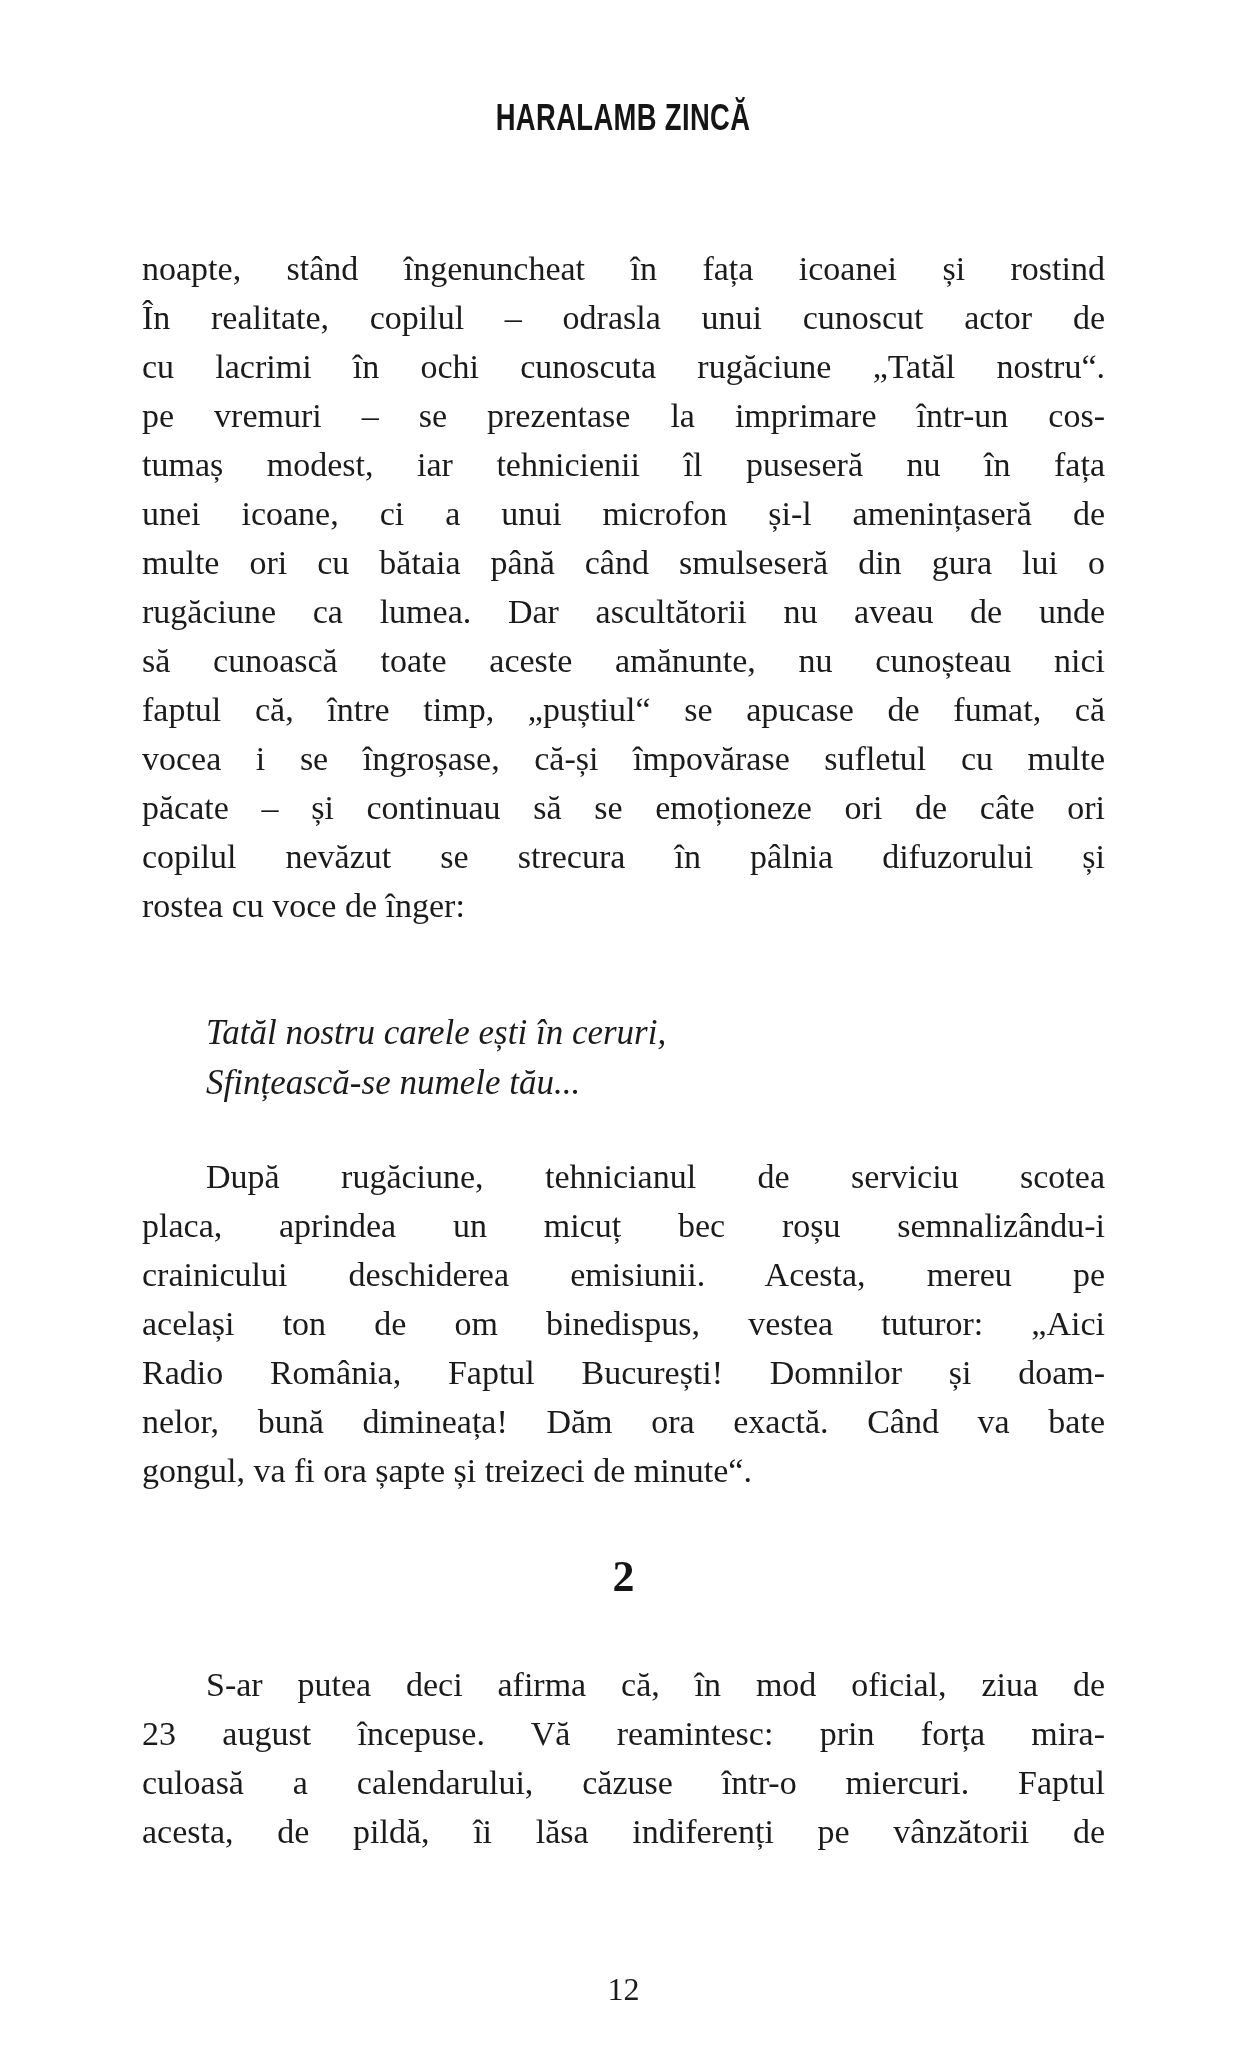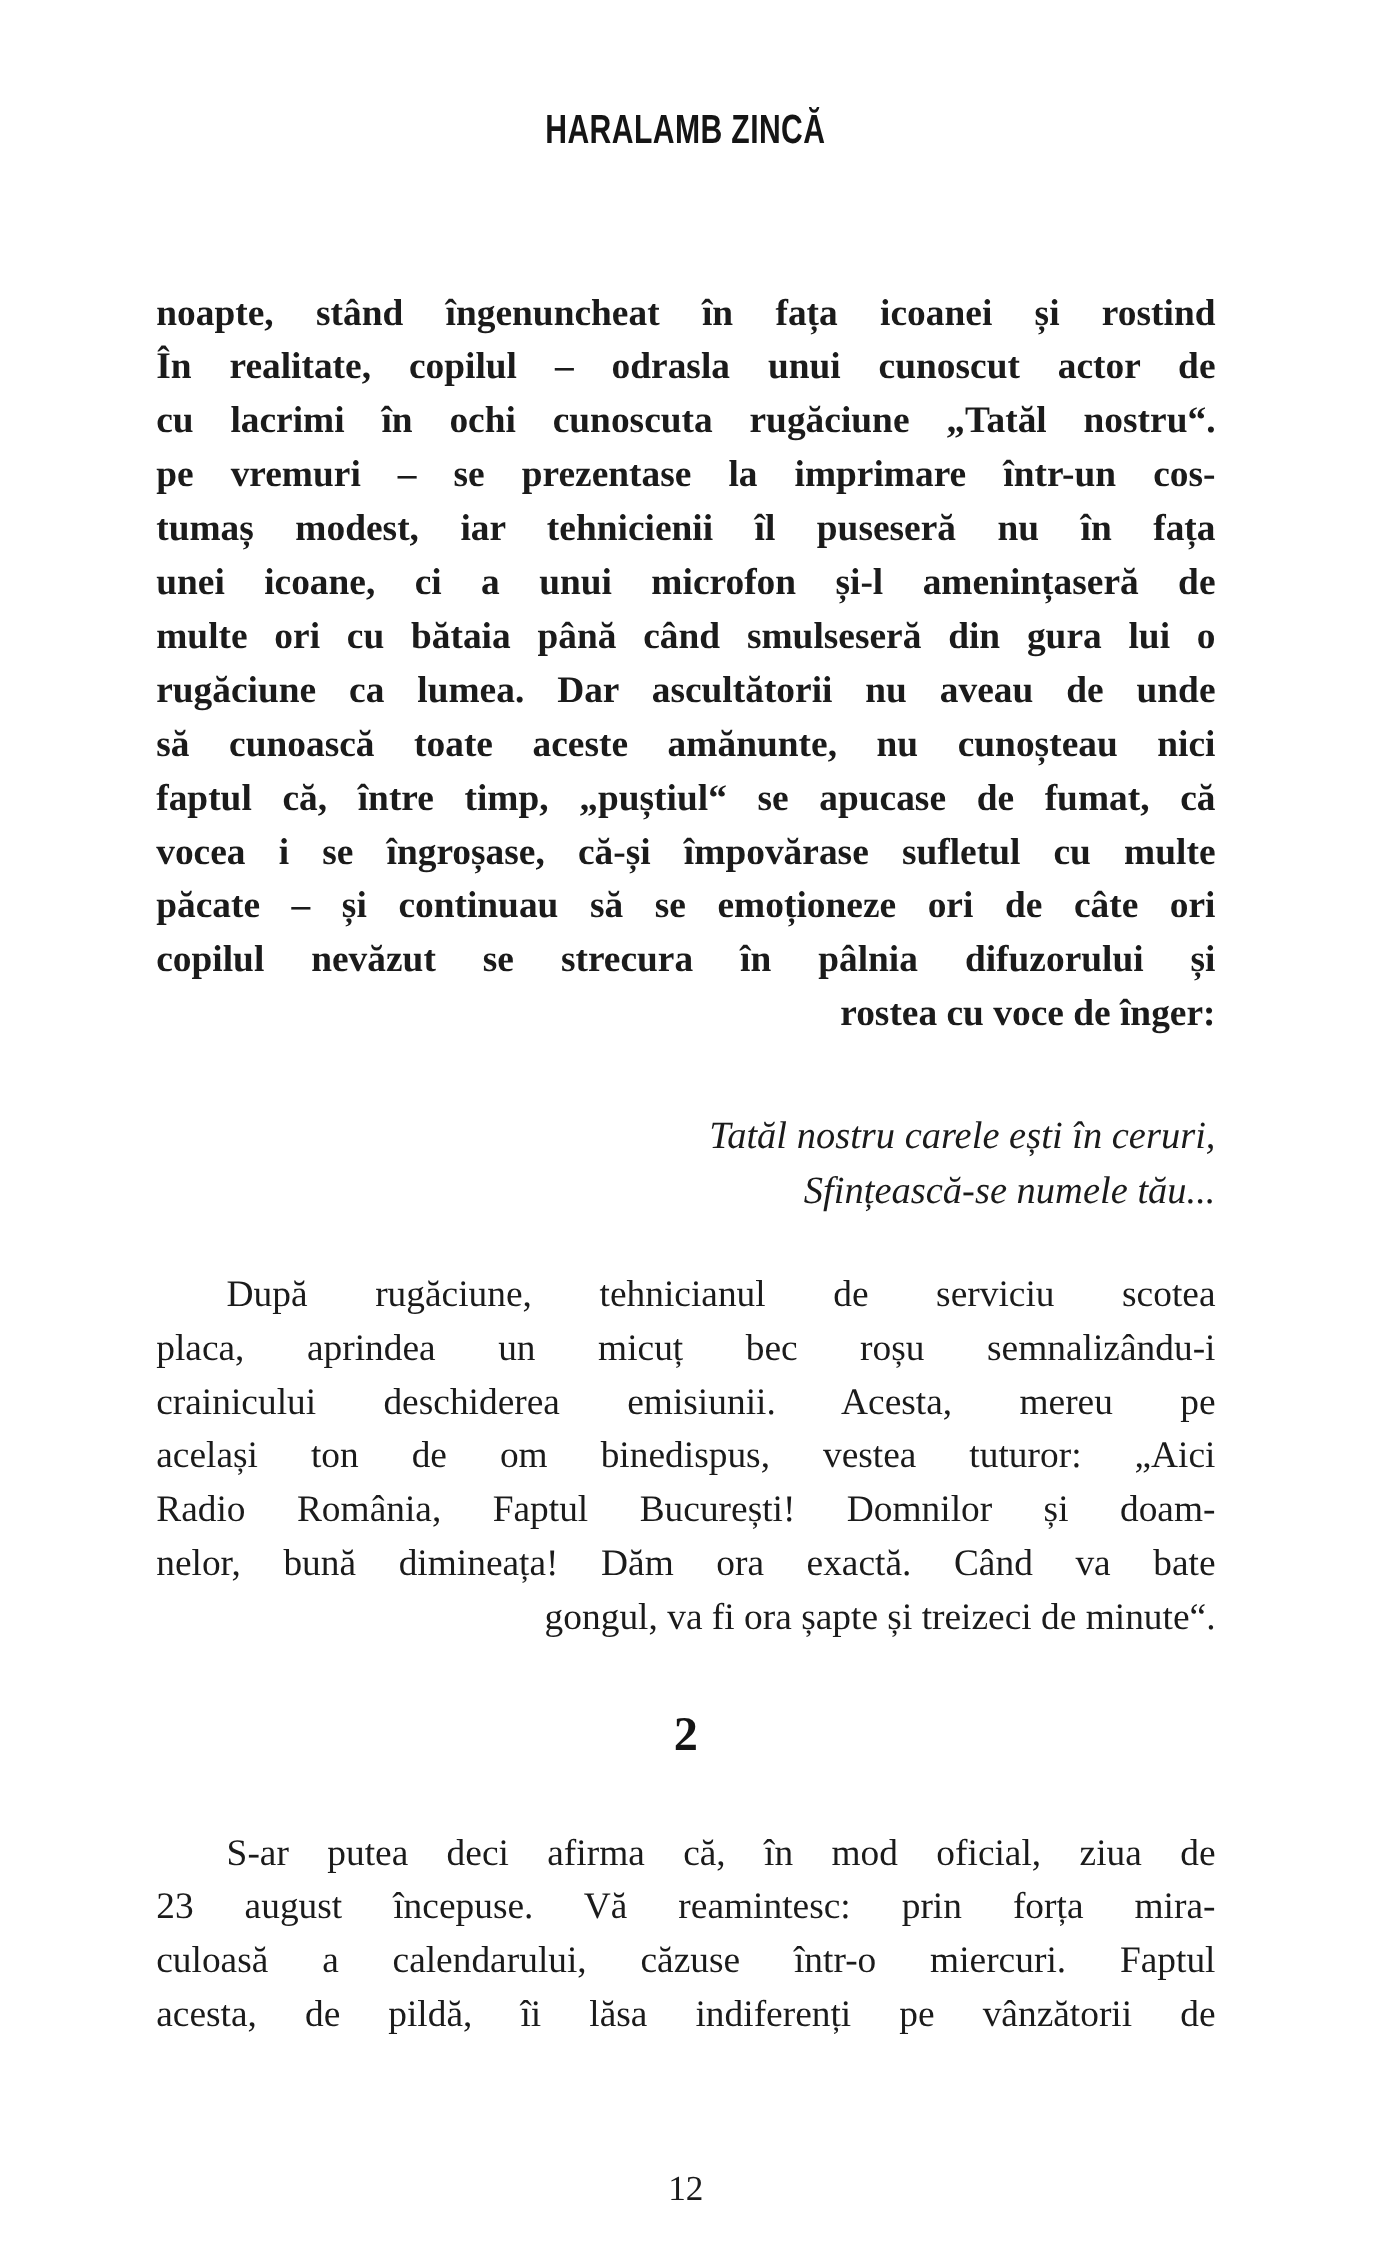--- a/index.html
+++ b/index.html
@@ -36,21 +36,21 @@
     white-space: nowrap;
   }
   .para, .verse {
     position: absolute;
     left: 142px;
     width: 963px;
   }
   .line {
     font-size: 34px;
     line-height: 49px;
-    text-align: right;
+    text-align: left;
   }
   .j {
     text-align: justify;
     text-align-last: justify;
   }
   .ind {
     text-indent: 64px;
   }
   .verse .line {
     font-style: italic;
@@ -80,21 +80,21 @@
 </style>
 </head>
 <body>
 
 <div class="page">
 
   <header class="running-head">
     <span class="running-head-text">HARALAMB ZINCĂ</span>
   </header>
 
-  <section class="para" style="top:260px;font-weight:bold;">
+  <section class="para" style="top:244px;">
     <div class="line j">noapte, stând îngenuncheat în fața icoanei și rostind</div>
     <div class="line j">În realitate, copilul – odrasla unui cunoscut actor de</div>
     <div class="line j">cu lacrimi în ochi cunoscuta rugăciune „Tatăl nostru“.</div>
     <div class="line j">pe vremuri – se prezentase la imprimare într-un cos-</div>
     <div class="line j">tumaș modest, iar tehnicienii îl puseseră nu în fața</div>
     <div class="line j">unei icoane, ci a unui microfon și-l amenințaseră de</div>
     <div class="line j">multe ori cu bătaia până când smulseseră din gura lui o</div>
     <div class="line j">rugăciune ca lumea. Dar ascultătorii nu aveau de unde</div>
     <div class="line j">să cunoască toate aceste amănunte, nu cunoșteau nici</div>
     <div class="line j">faptul că, între timp, „puștiul“ se apucase de fumat, că</div>

